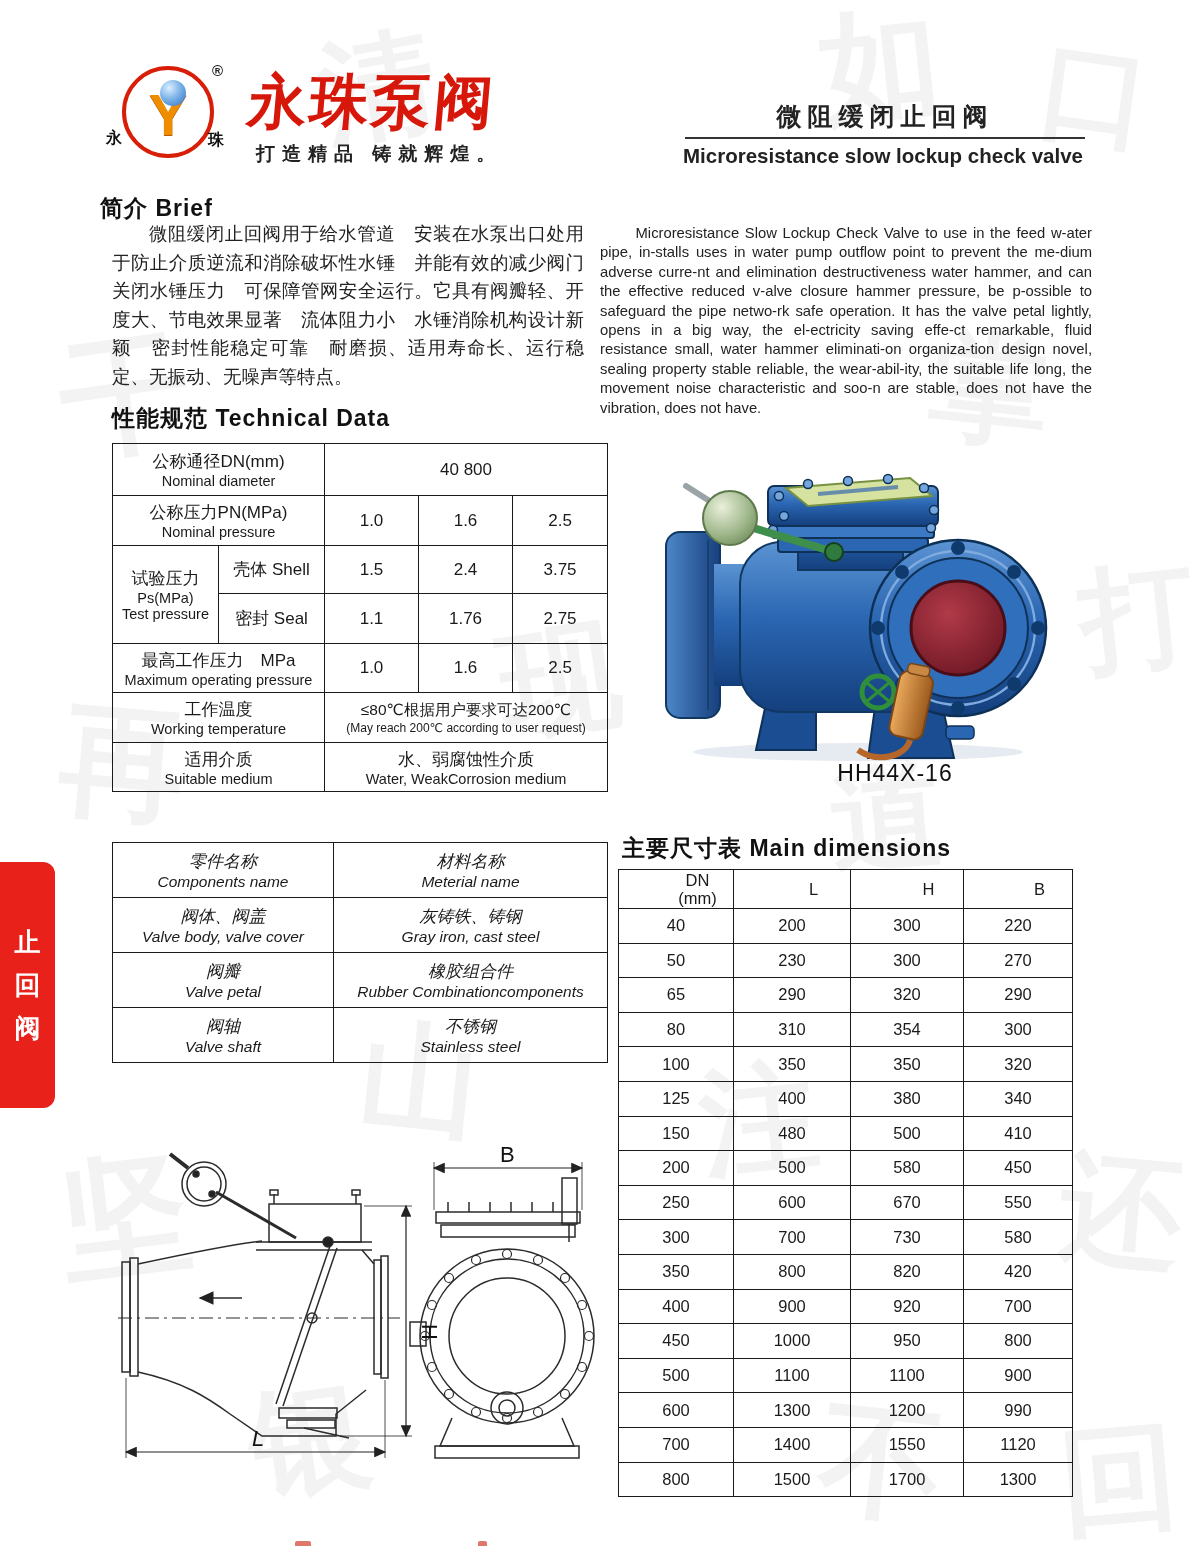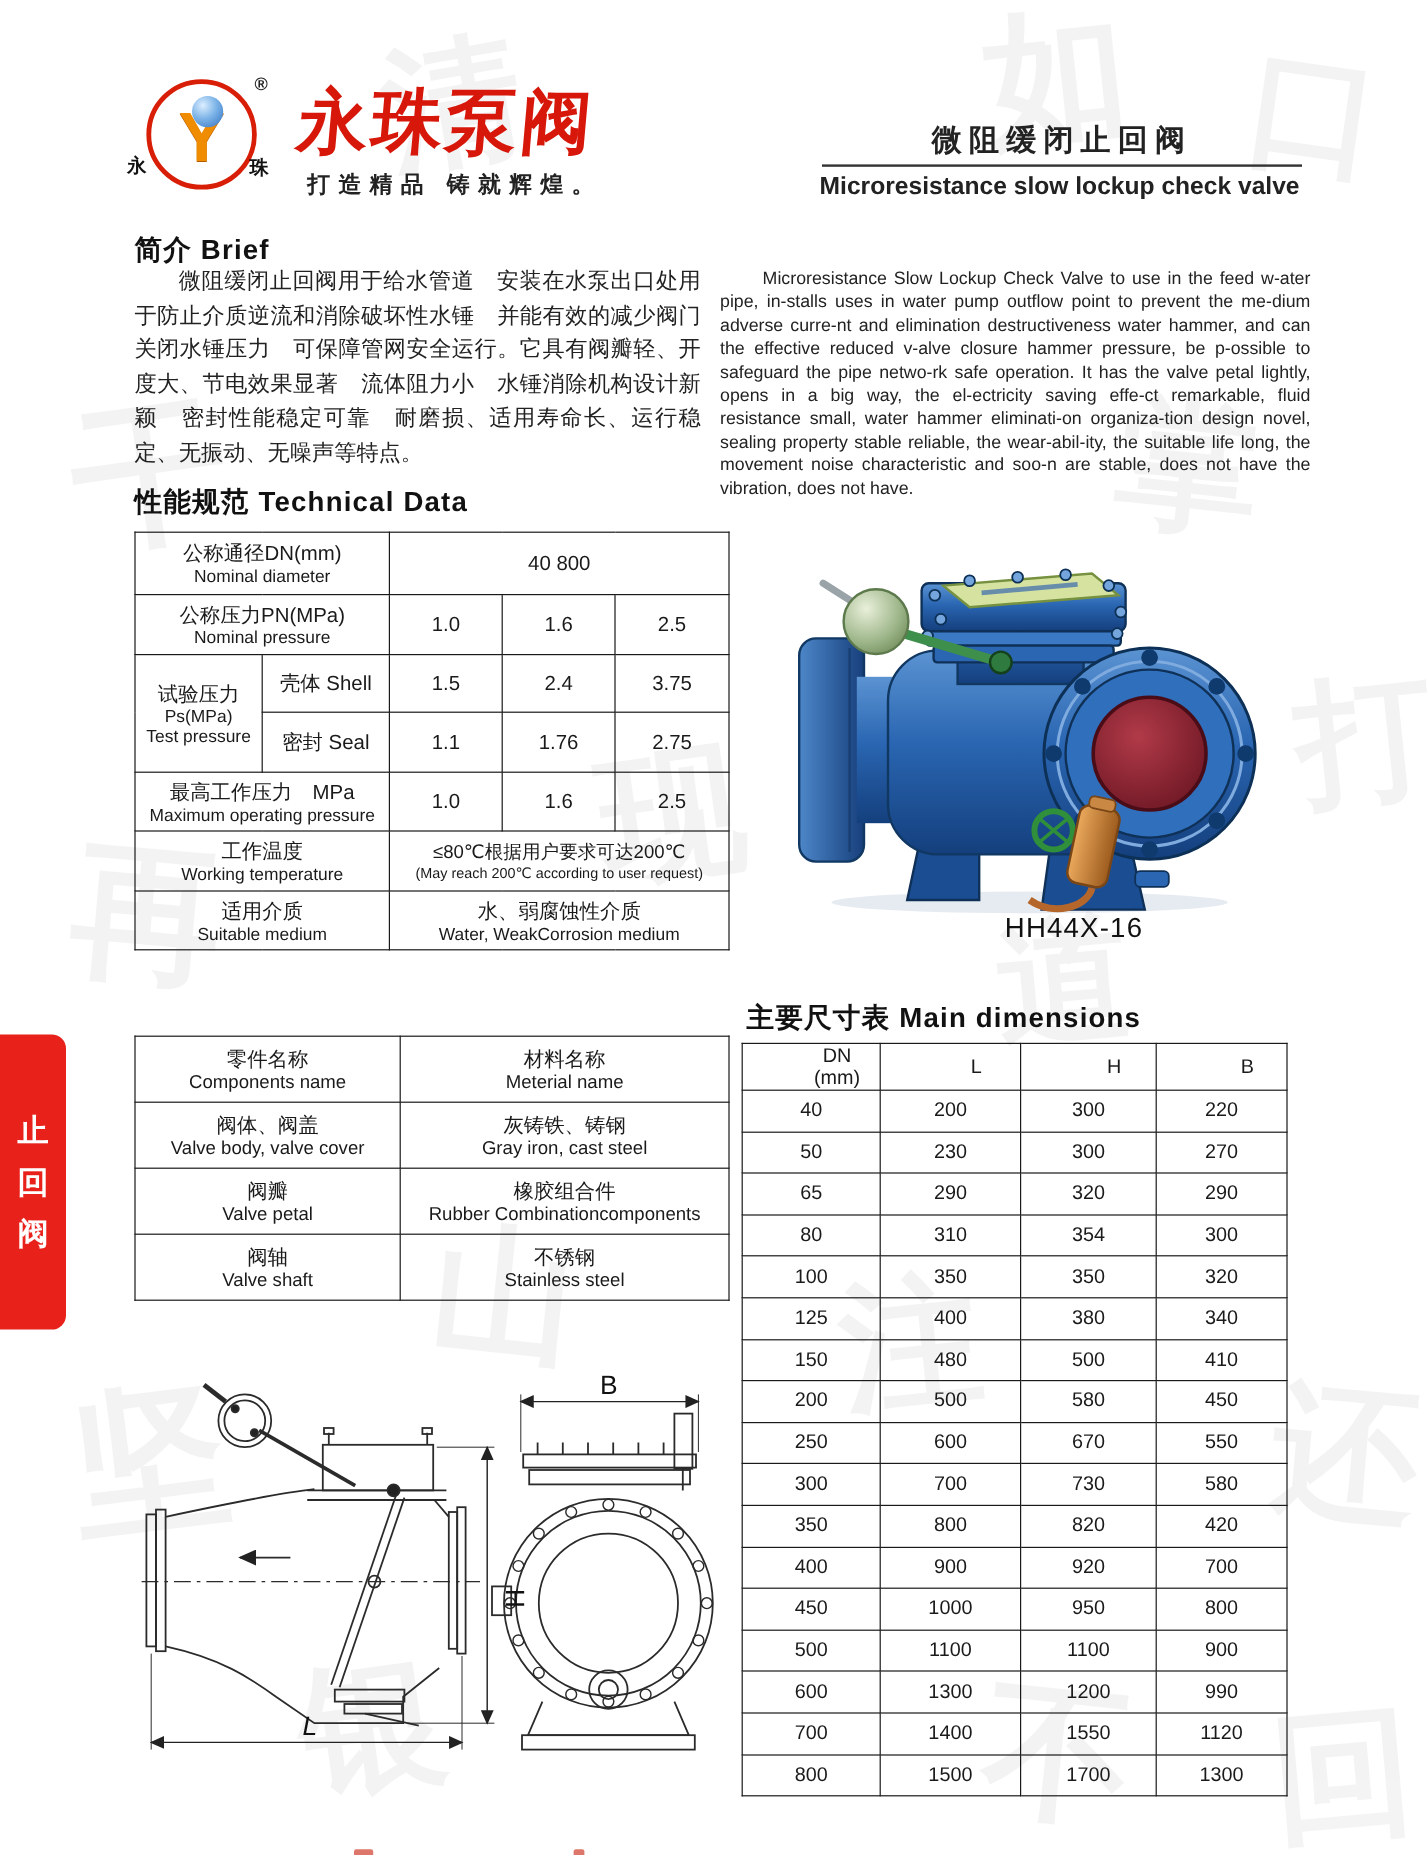--- a/index.html
+++ b/index.html
@@ -24,38 +24,38 @@
   .logo-char.right{left:208px;top:130px;}
   .brand-name{left:248px;top:70px;width:270px;font-size:59px;font-weight:bold;color:#d6170a;
       letter-spacing:3px;transform:skewX(-5deg);line-height:1.1;white-space:nowrap;}
   .brand-tagline{left:256px;top:141px;font-size:19px;font-weight:bold;color:#222;letter-spacing:7px;white-space:nowrap;}
   .title-cn{left:685px;top:100px;width:400px;text-align:center;font-size:25px;font-weight:bold;
       letter-spacing:6px;color:#222;white-space:nowrap;}
   .title-rule{left:685px;top:137px;width:400px;height:2px;background:#333;}
   .title-en{left:683px;top:144px;width:402px;font-size:20.5px;font-weight:bold;color:#222;white-space:nowrap;}
   
   .sec-h{font-size:23px;font-weight:bold;color:#111;letter-spacing:1px;white-space:nowrap;}
-  .brief-h{left:112px;top:193px;text-align:right;}
+  .brief-h{left:100px;top:193px;text-align:right;}
   .tech-h{left:112px;top:403px;}
   .mat-h{left:112px;top:833px;}
   .dims-h{left:622px;top:833px;}
   
   .brief-cn{left:112px;top:220px;width:472px;margin:0;font-size:18.5px;line-height:28.5px;
       text-align:justify;text-indent:2em;color:#222;}
   .brief-en{left:600px;top:224px;width:492px;margin:0;font-size:14.8px;line-height:19.4px;
       text-align:justify;text-indent:2.4em;color:#222;}
   
   table{border-collapse:collapse;table-layout:fixed;}
   td,th{border:1.6px solid #1a1a1a;text-align:center;vertical-align:middle;padding:0;
       font-weight:normal;color:#1a1a1a;}
   .tech-table{left:112px;top:443px;width:495px;}
   .tech-table td{font-size:17px;}
   .tech-table .en{font-size:14.5px;}
   .tech-table .sm{font-size:12px;}
-  .mat-table{left:112px;top:863px;width:495px;}
+  .mat-table{left:112px;top:842px;width:495px;font-style:italic;}
   .mat-table td{font-size:17px;height:54px;}
   .mat-table .en{font-size:15.5px;}
   .dims-table{left:618px;top:869px;width:454px;}
   .dims-table th{font-size:16.5px;height:38px;line-height:1.1;padding-left:43px;}
   .dims-table td{font-size:16.5px;height:33.6px;}
   
   .photo{left:648px;top:436px;width:424px;height:326px;}
   .photo-caption{left:683px;top:760px;width:424px;text-align:center;font-size:23px;
       letter-spacing:1px;color:#111;}
   

